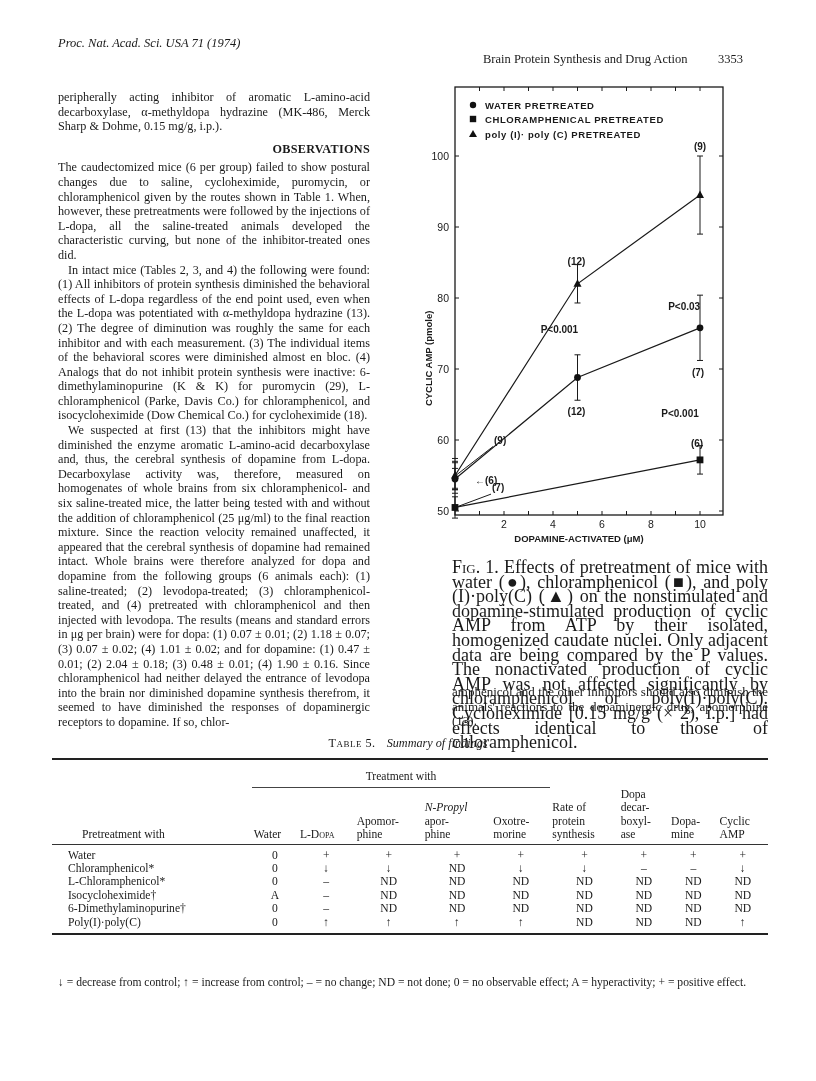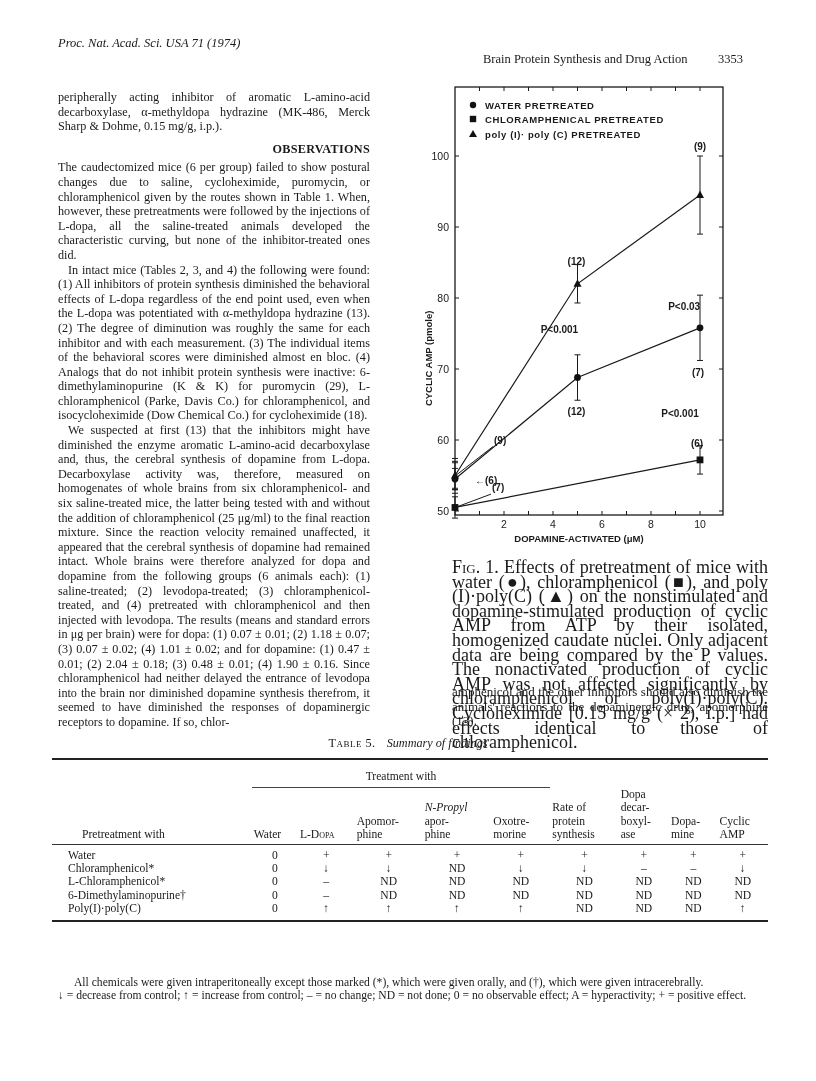--- a/index.html
+++ b/index.html
@@ -244,20 +244,32 @@
         <td>–</td>
         <td>ND</td>
         <td>ND</td>
         <td>ND</td>
         <td>ND</td>
         <td>ND</td>
         <td>ND</td>
         <td>ND</td>
       </tr>
       <tr>
+        <td class="rowname">Isocycloheximide†</td>
+        <td>A</td>
+        <td>–</td>
+        <td>ND</td>
+        <td>ND</td>
+        <td>ND</td>
+        <td>ND</td>
+        <td>ND</td>
+        <td>ND</td>
+        <td>ND</td>
+      </tr>
+      <tr>
         <td class="rowname">6-Dimethylaminopurine†</td>
         <td>0</td>
         <td>–</td>
         <td>ND</td>
         <td>ND</td>
         <td>ND</td>
         <td>ND</td>
         <td>ND</td>
         <td>ND</td>
         <td>ND</td>
@@ -271,15 +283,14 @@
         <td class="arrow">↑</td>
         <td>ND</td>
         <td>ND</td>
         <td>ND</td>
         <td class="arrow">↑</td>
       </tr>
     </tbody>
 </table>
 
 <div class="abs footnote">
-  <p class="indent">All chemicals were given intraperitoneally except those marked (*), which were given orally, and (†), which were given intracerebrally.</p>
   <p>↓ = decrease from control; ↑ = increase from control; – = no change; ND = not done; 0 = no observable effect; A = hyperactivity; + = positive effect.</p>
 </div>
 
 </body></html>

